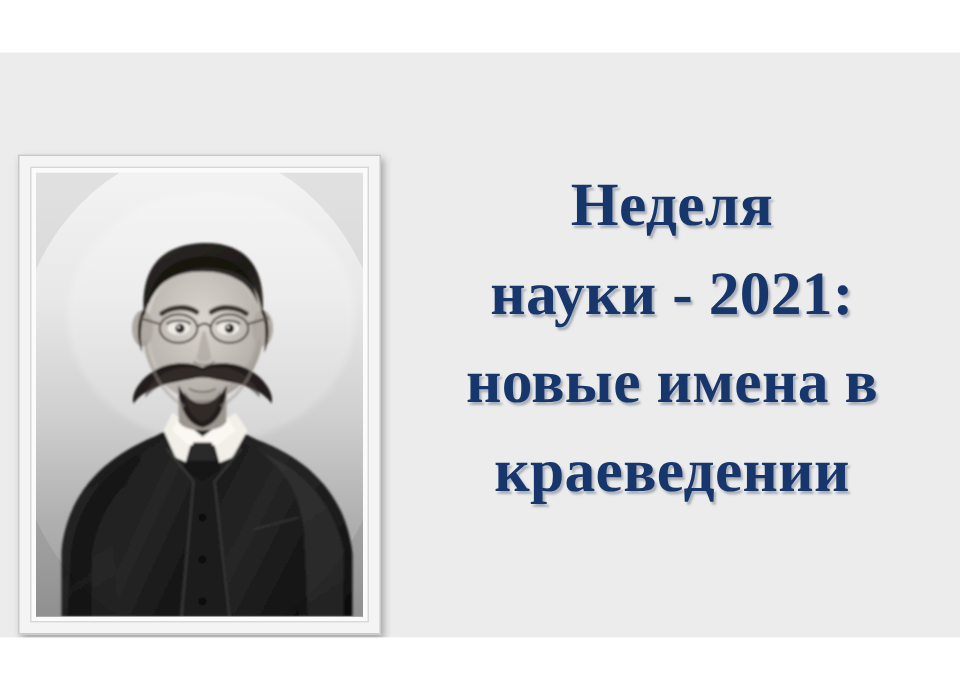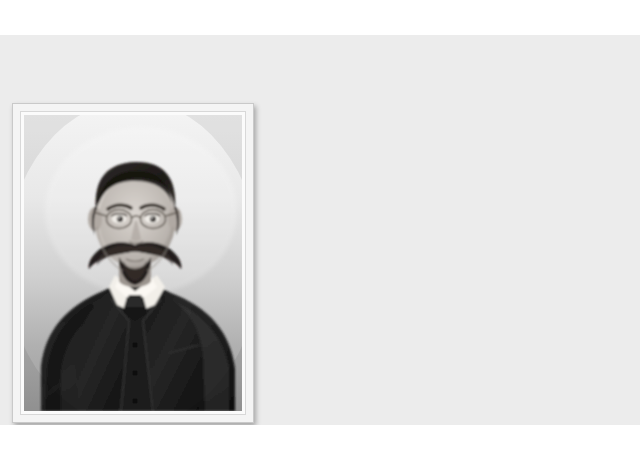--- a/index.html
+++ b/index.html
@@ -238,19 +238,23 @@
             </g>
 
             <rect x="0" y="0" width="220" height="296" fill="none"></rect>
             <ellipse cx="110" cy="148" rx="150" ry="186" fill="none" stroke="#000" stroke-width="46" opacity="0.07"></ellipse>
           </svg>
         </div>
       </div>
     </div>
 
     <div class="title-block">
+      <div class="title-line">Неделя</div>
+      <div class="title-line">науки - 2021:</div>
+      <div class="title-line">новые имена в</div>
+      <div class="title-line">краеведении</div>
     </div>
 
   </div>
 
   <div class="band-bottom"></div>
 
 </div>
 
 </body></html>

